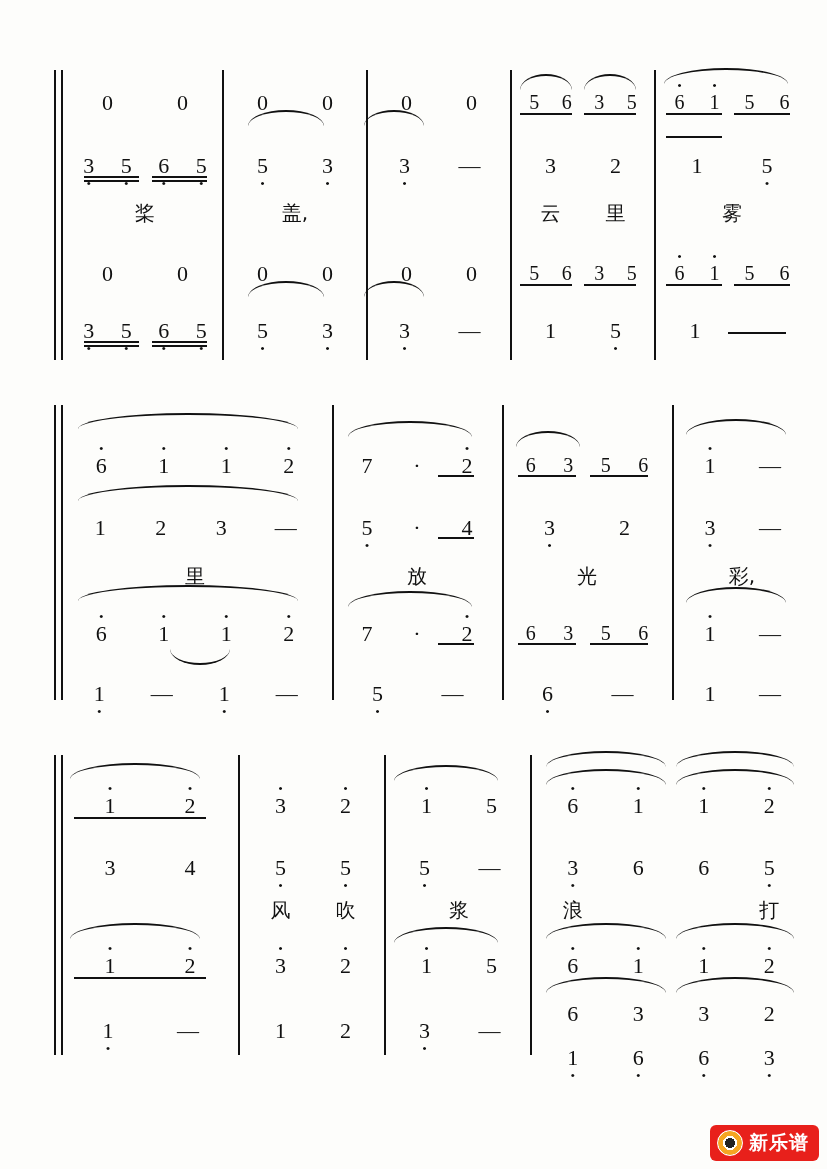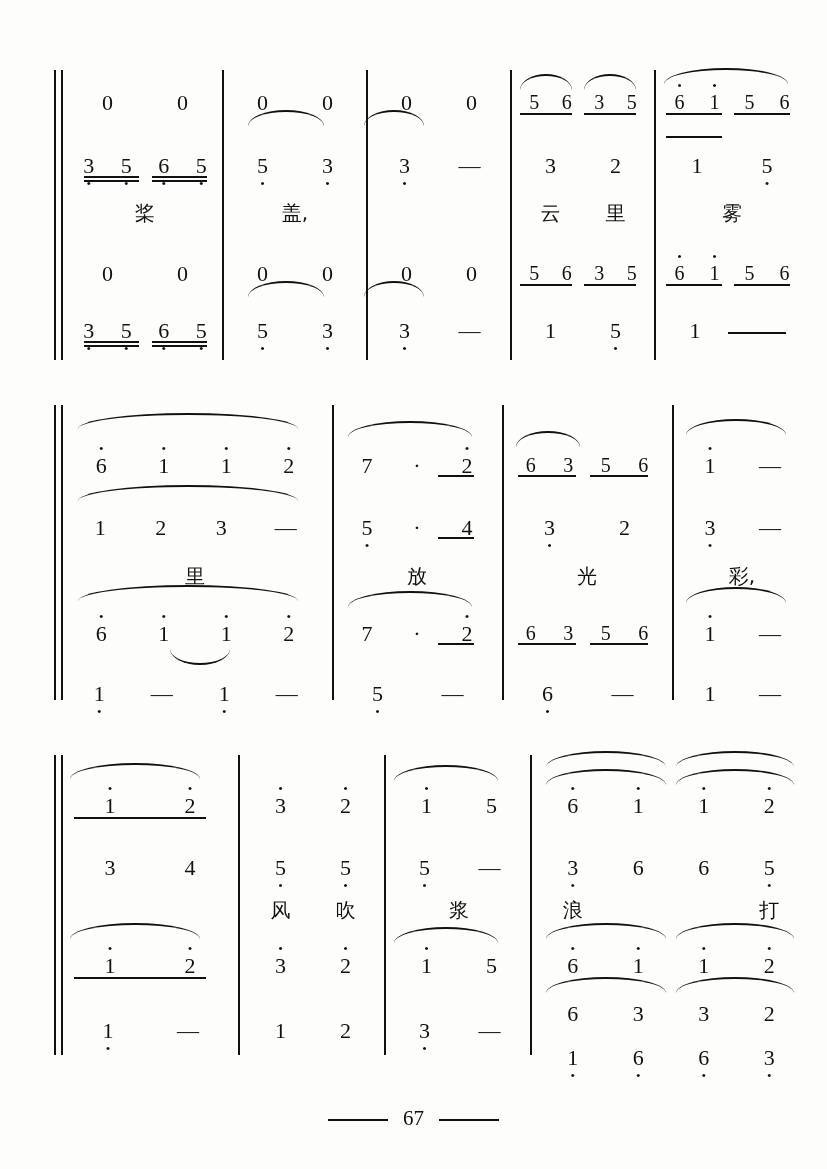--- a/index.html
+++ b/index.html
@@ -575,20 +575,19 @@
       <div class="slur" style="left:136px;width:118px;top:222px;"></div>
       <div class="row" style="top:292px;">
         <span class="note oct-dn">1</span>
         <span class="note oct-dn">6</span>
         <span class="note oct-dn">6</span>
         <span class="note oct-dn">3</span>
       </div>
     </div>
   </div>
 
-  <div class="footer">
-    <span class="rule"></span>
-    <span>67</span>
-    <span class="rule"></span>
+
+  <div class="logo">
+    <span class="disc"></span>
+    <span class="txt">新乐谱</span>
   </div>
 
-
 </div>
 
 </body></html>

